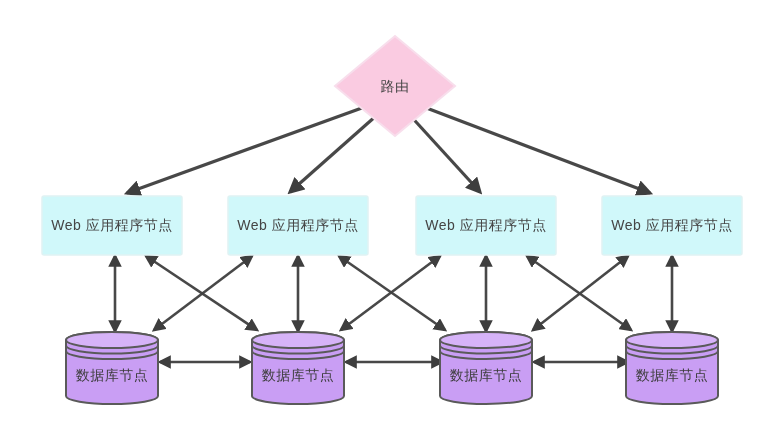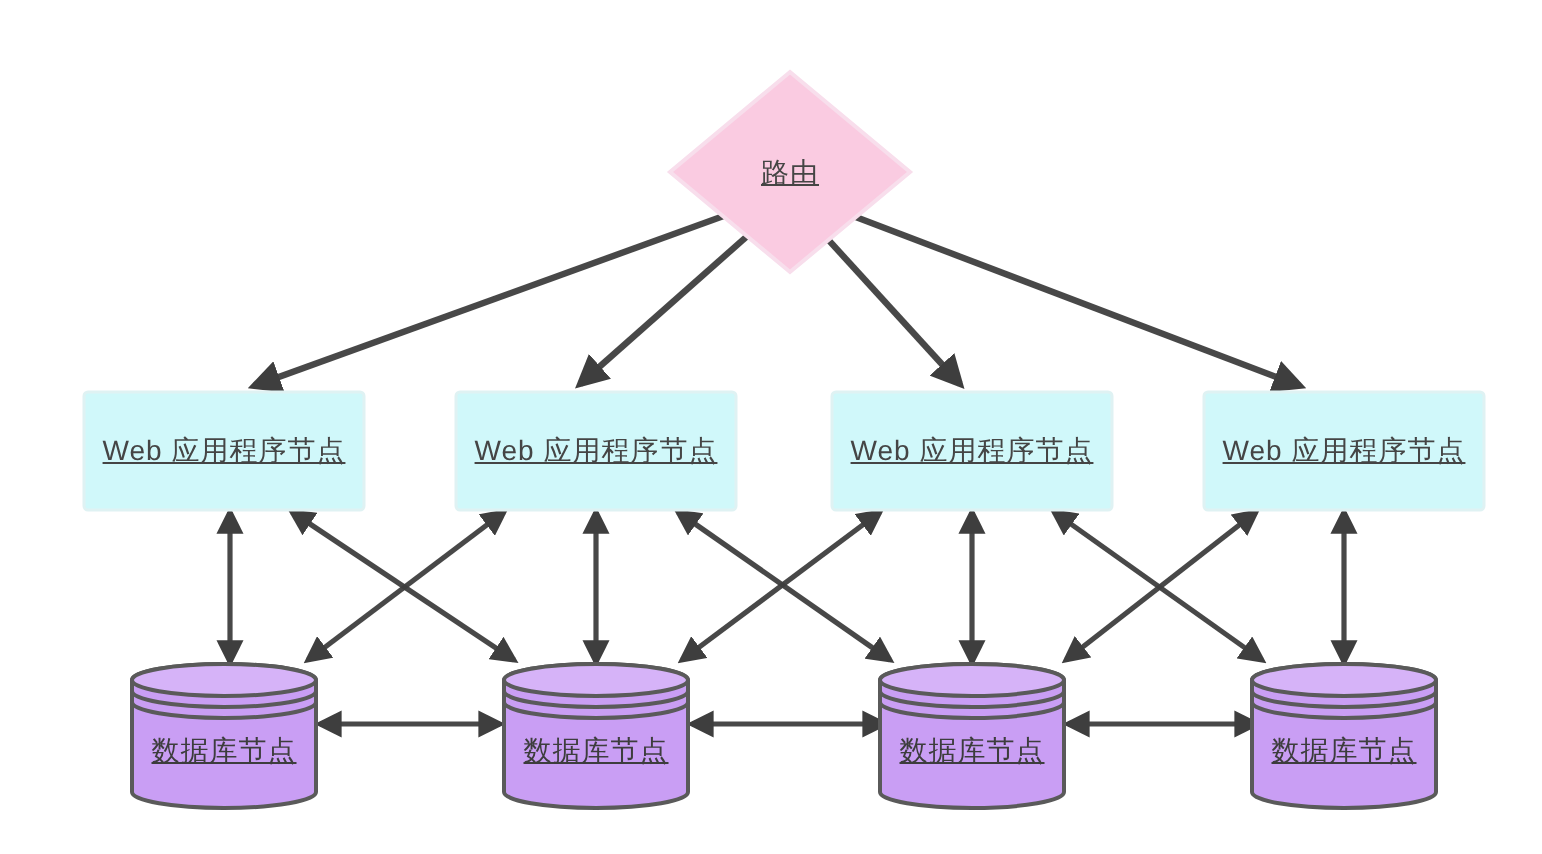--- a/index.html
+++ b/index.html
@@ -11,21 +11,20 @@
     overflow:hidden;
   }
   #canvas { position:absolute; left:0; top:0; }
   .label {
     position:absolute;
     transform:translate(-50%,-50%);
     white-space:nowrap;
     font-size:14px;
     letter-spacing:0.5px;
     user-select:none;
-    text-decoration:underline;
   }
   .router-label { font-size:14px; }
   .db-label { font-size:14px; }
 </style>
 </head>
 <body>
 
 <div id="stage">
   <svg id="canvas" width="771" height="427" viewBox="0 0 771 427">
       <defs>

